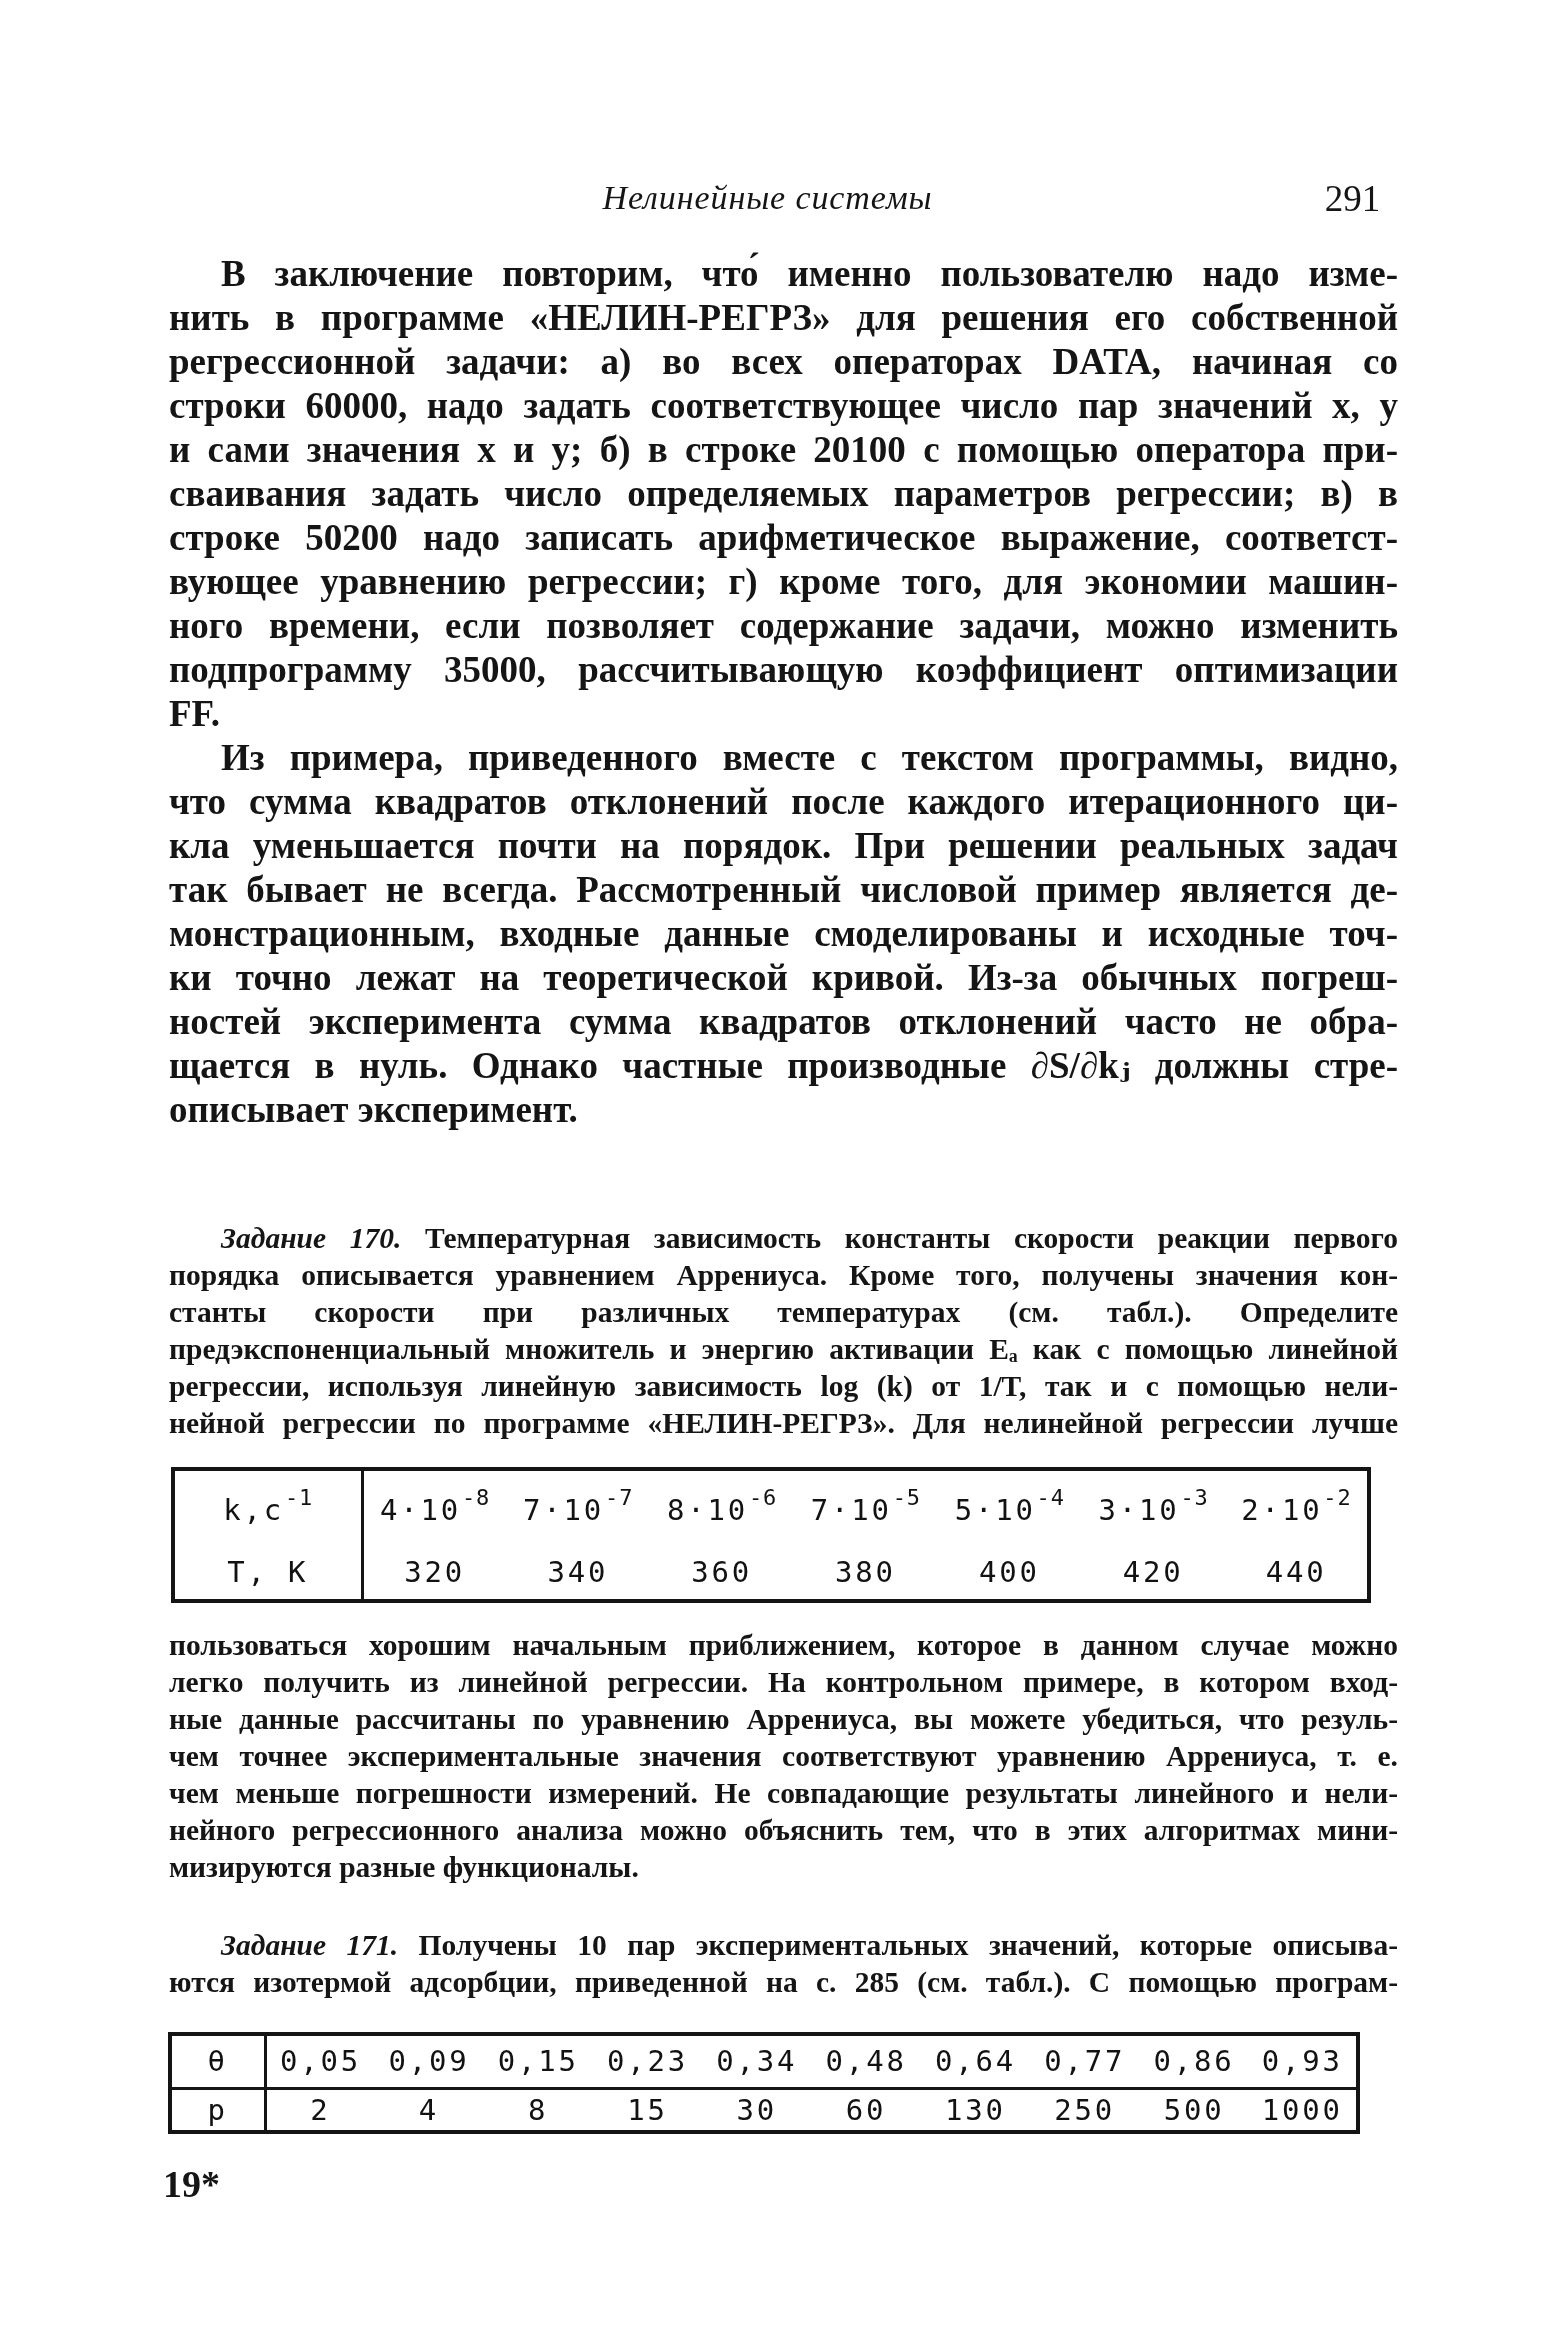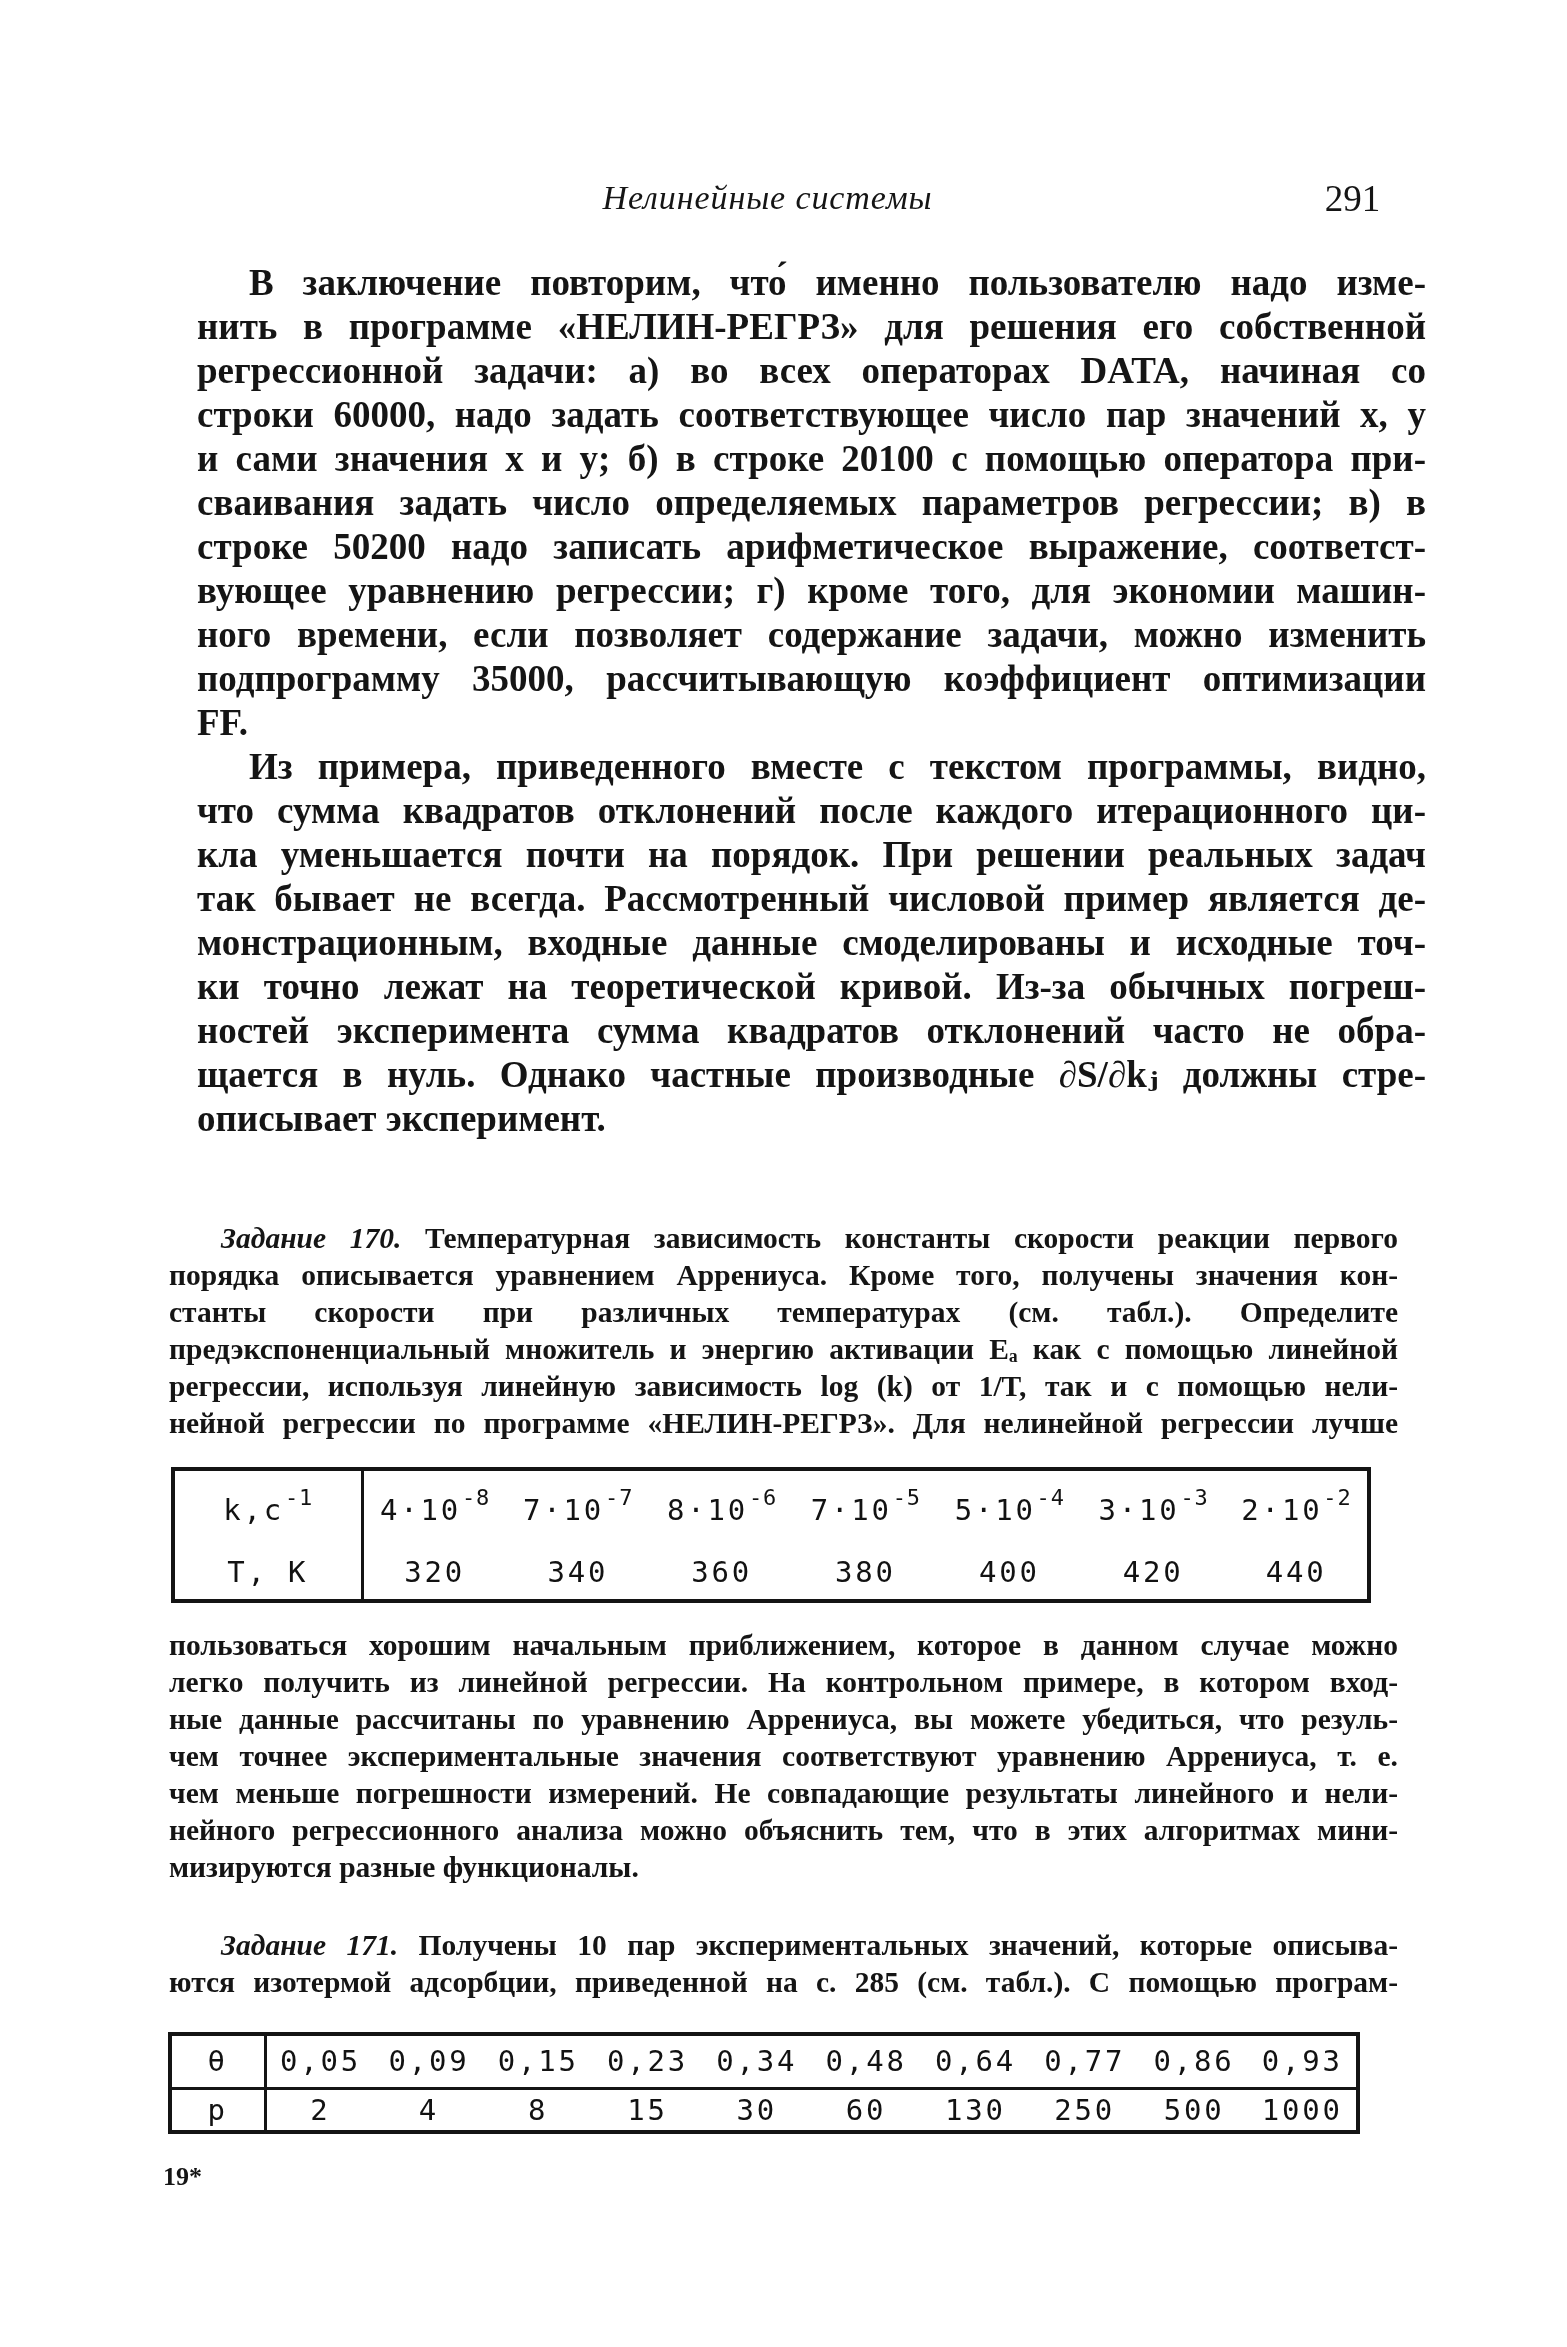--- a/index.html
+++ b/index.html
@@ -31,26 +31,25 @@
   .rh-num {
     position: absolute;
     right: 1.8px; top: -1.8px;
     font-style: normal;
     font-size: 37px;
     font-weight: 400;
   }
   
   .main-text {
     position: absolute;
-    left: 169px; top: 261px;
+    left: 169px; top: 252px;
     width: 1229px;
     font-size: 37px;
     line-height: 44px;
     font-weight: 700;
-    margin-left: 28px;
   }
   .line {
     text-align: justify;
     text-align-last: justify;
     white-space: nowrap; 
   }
   .flush-last .line:last-child { text-align-last: left; }
   .indent-first .line:first-child { text-indent: 52px; }
   .first-line { text-indent: 52px; }
   
@@ -104,21 +103,21 @@
     font-size: 22px;
     letter-spacing: 0.9px;
     position: relative;
     top: -3.7px;
     left: 0.9px;
   }
   
   .signature {
     position: absolute;
     left: 163px; top: 2162px;
-    font-size: 26px;
+    font-size: 38px;
     font-weight: 700;
   }
 </style>
 </head>
 <body>
 
 <div class="page">
 
   <div class="running-head">
     <span class="rh-title">Нелинейные системы</span>

